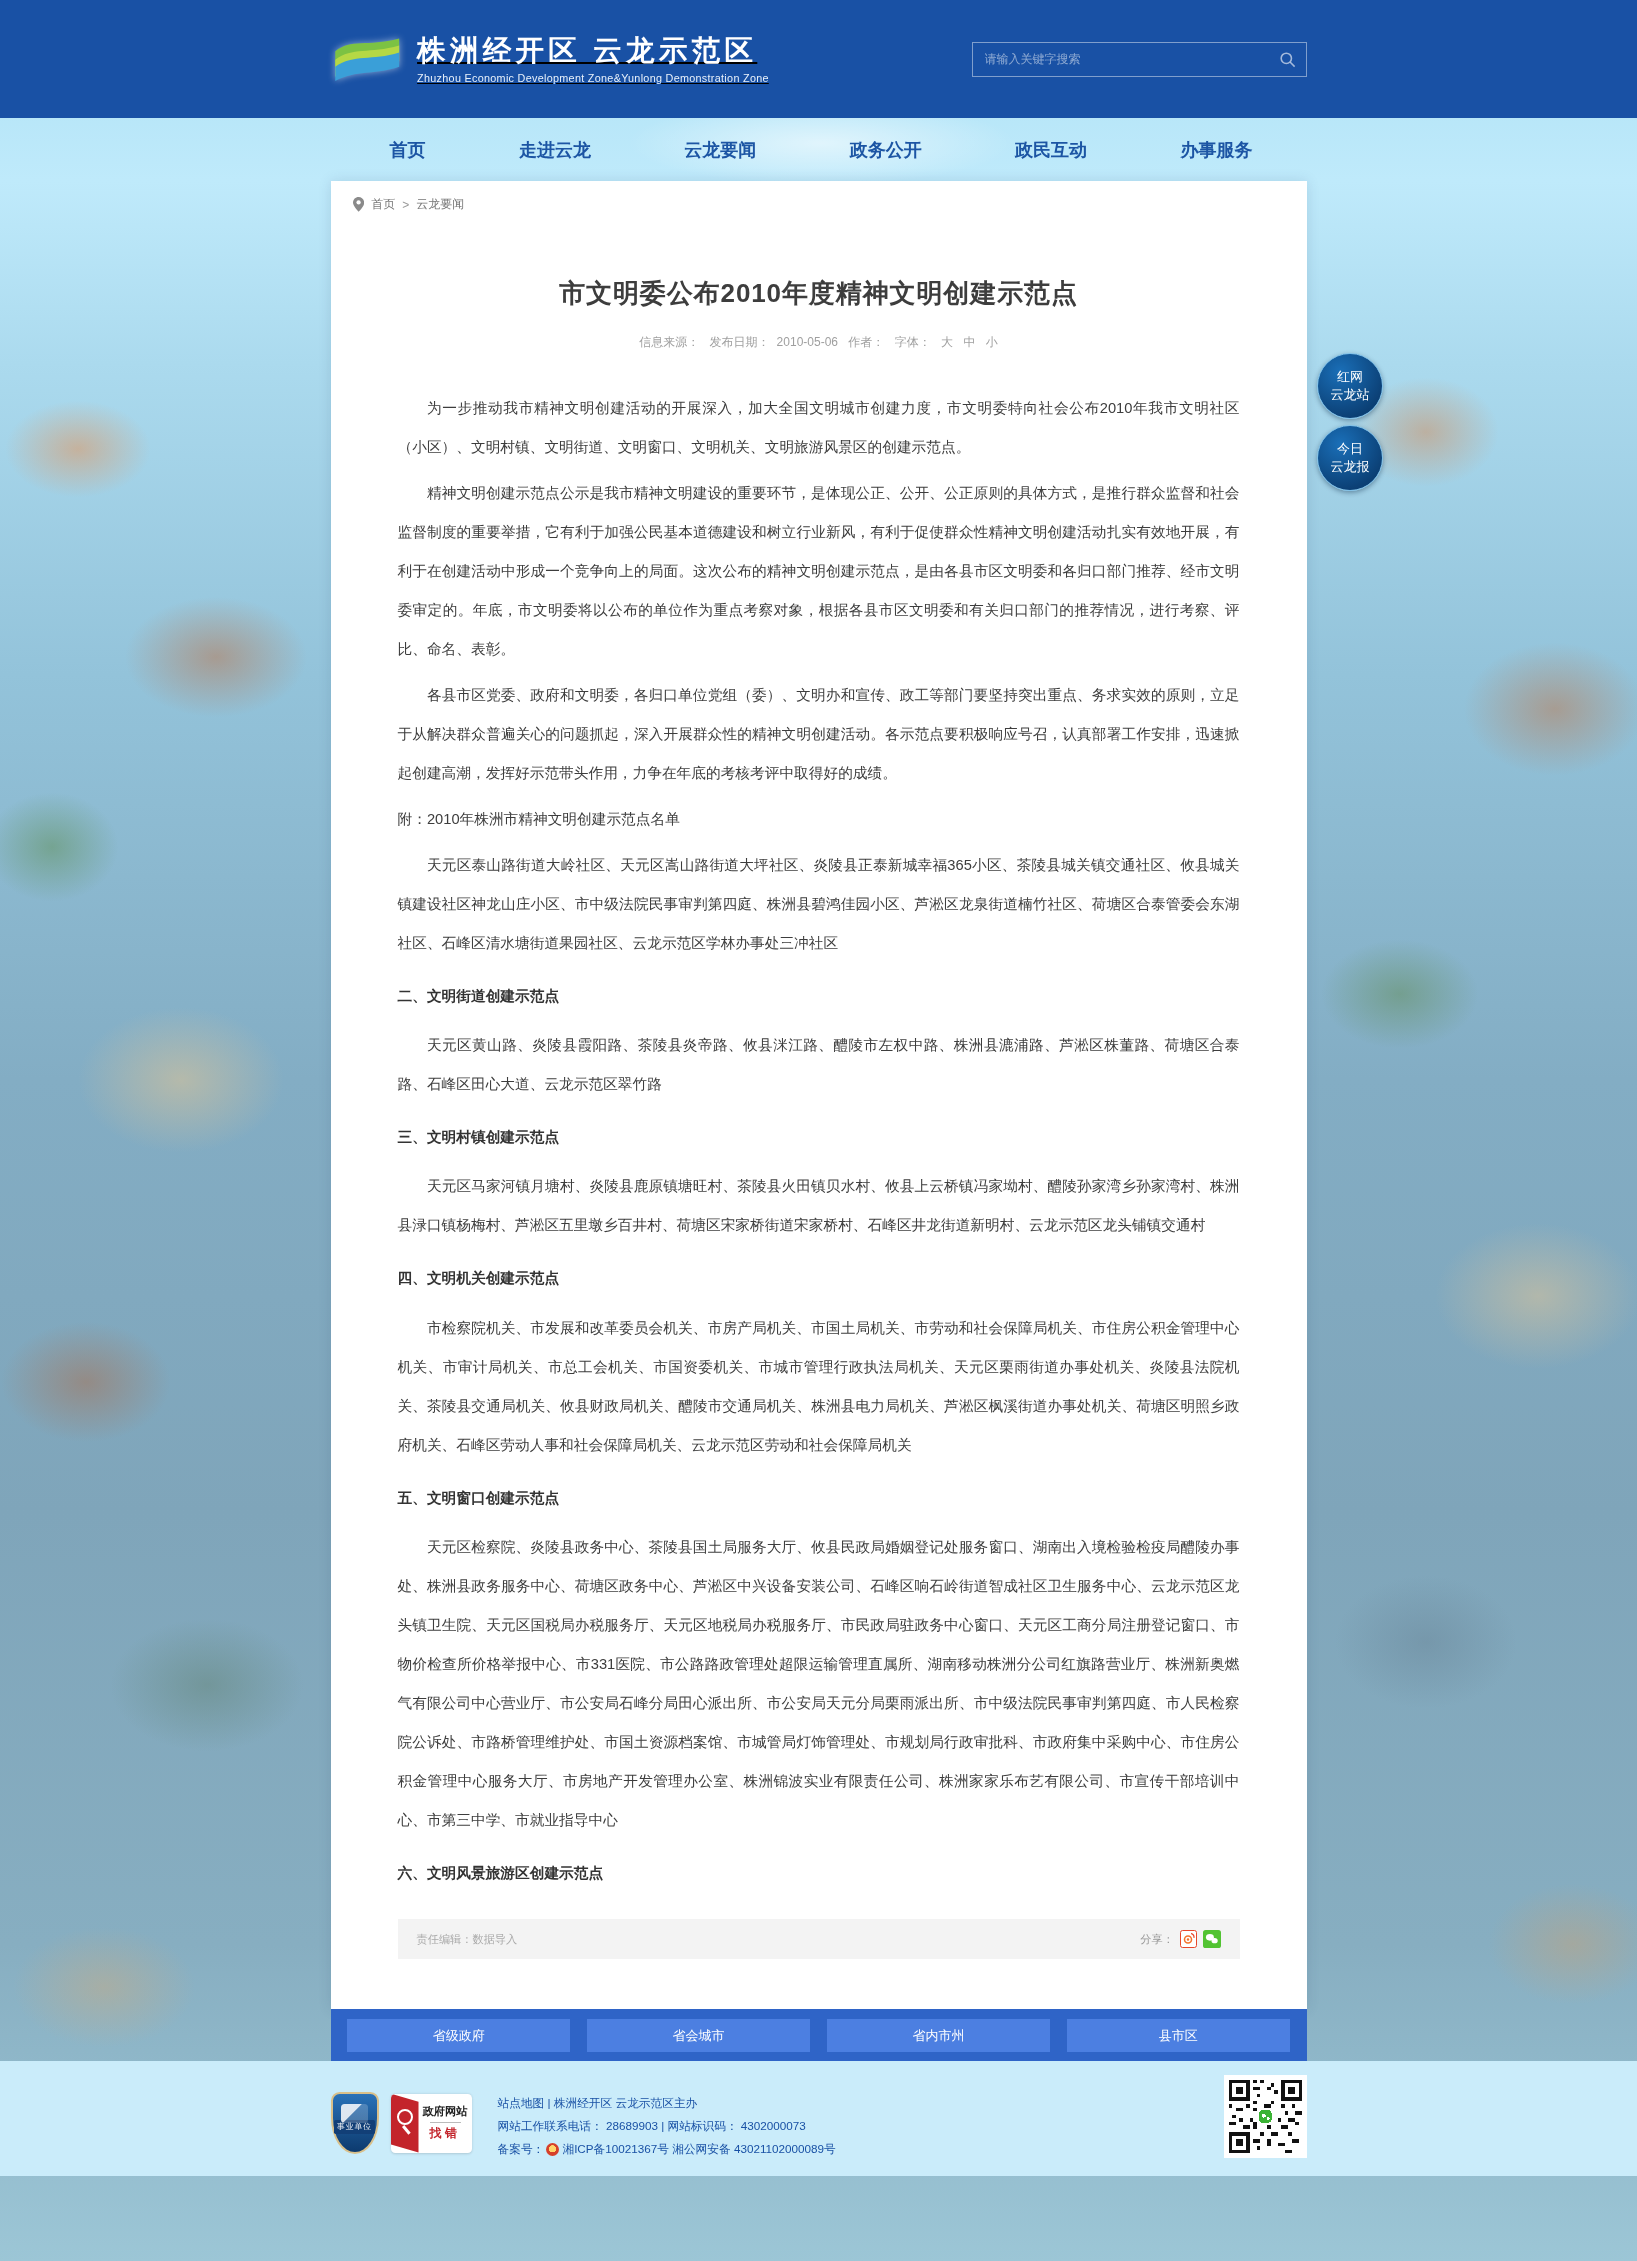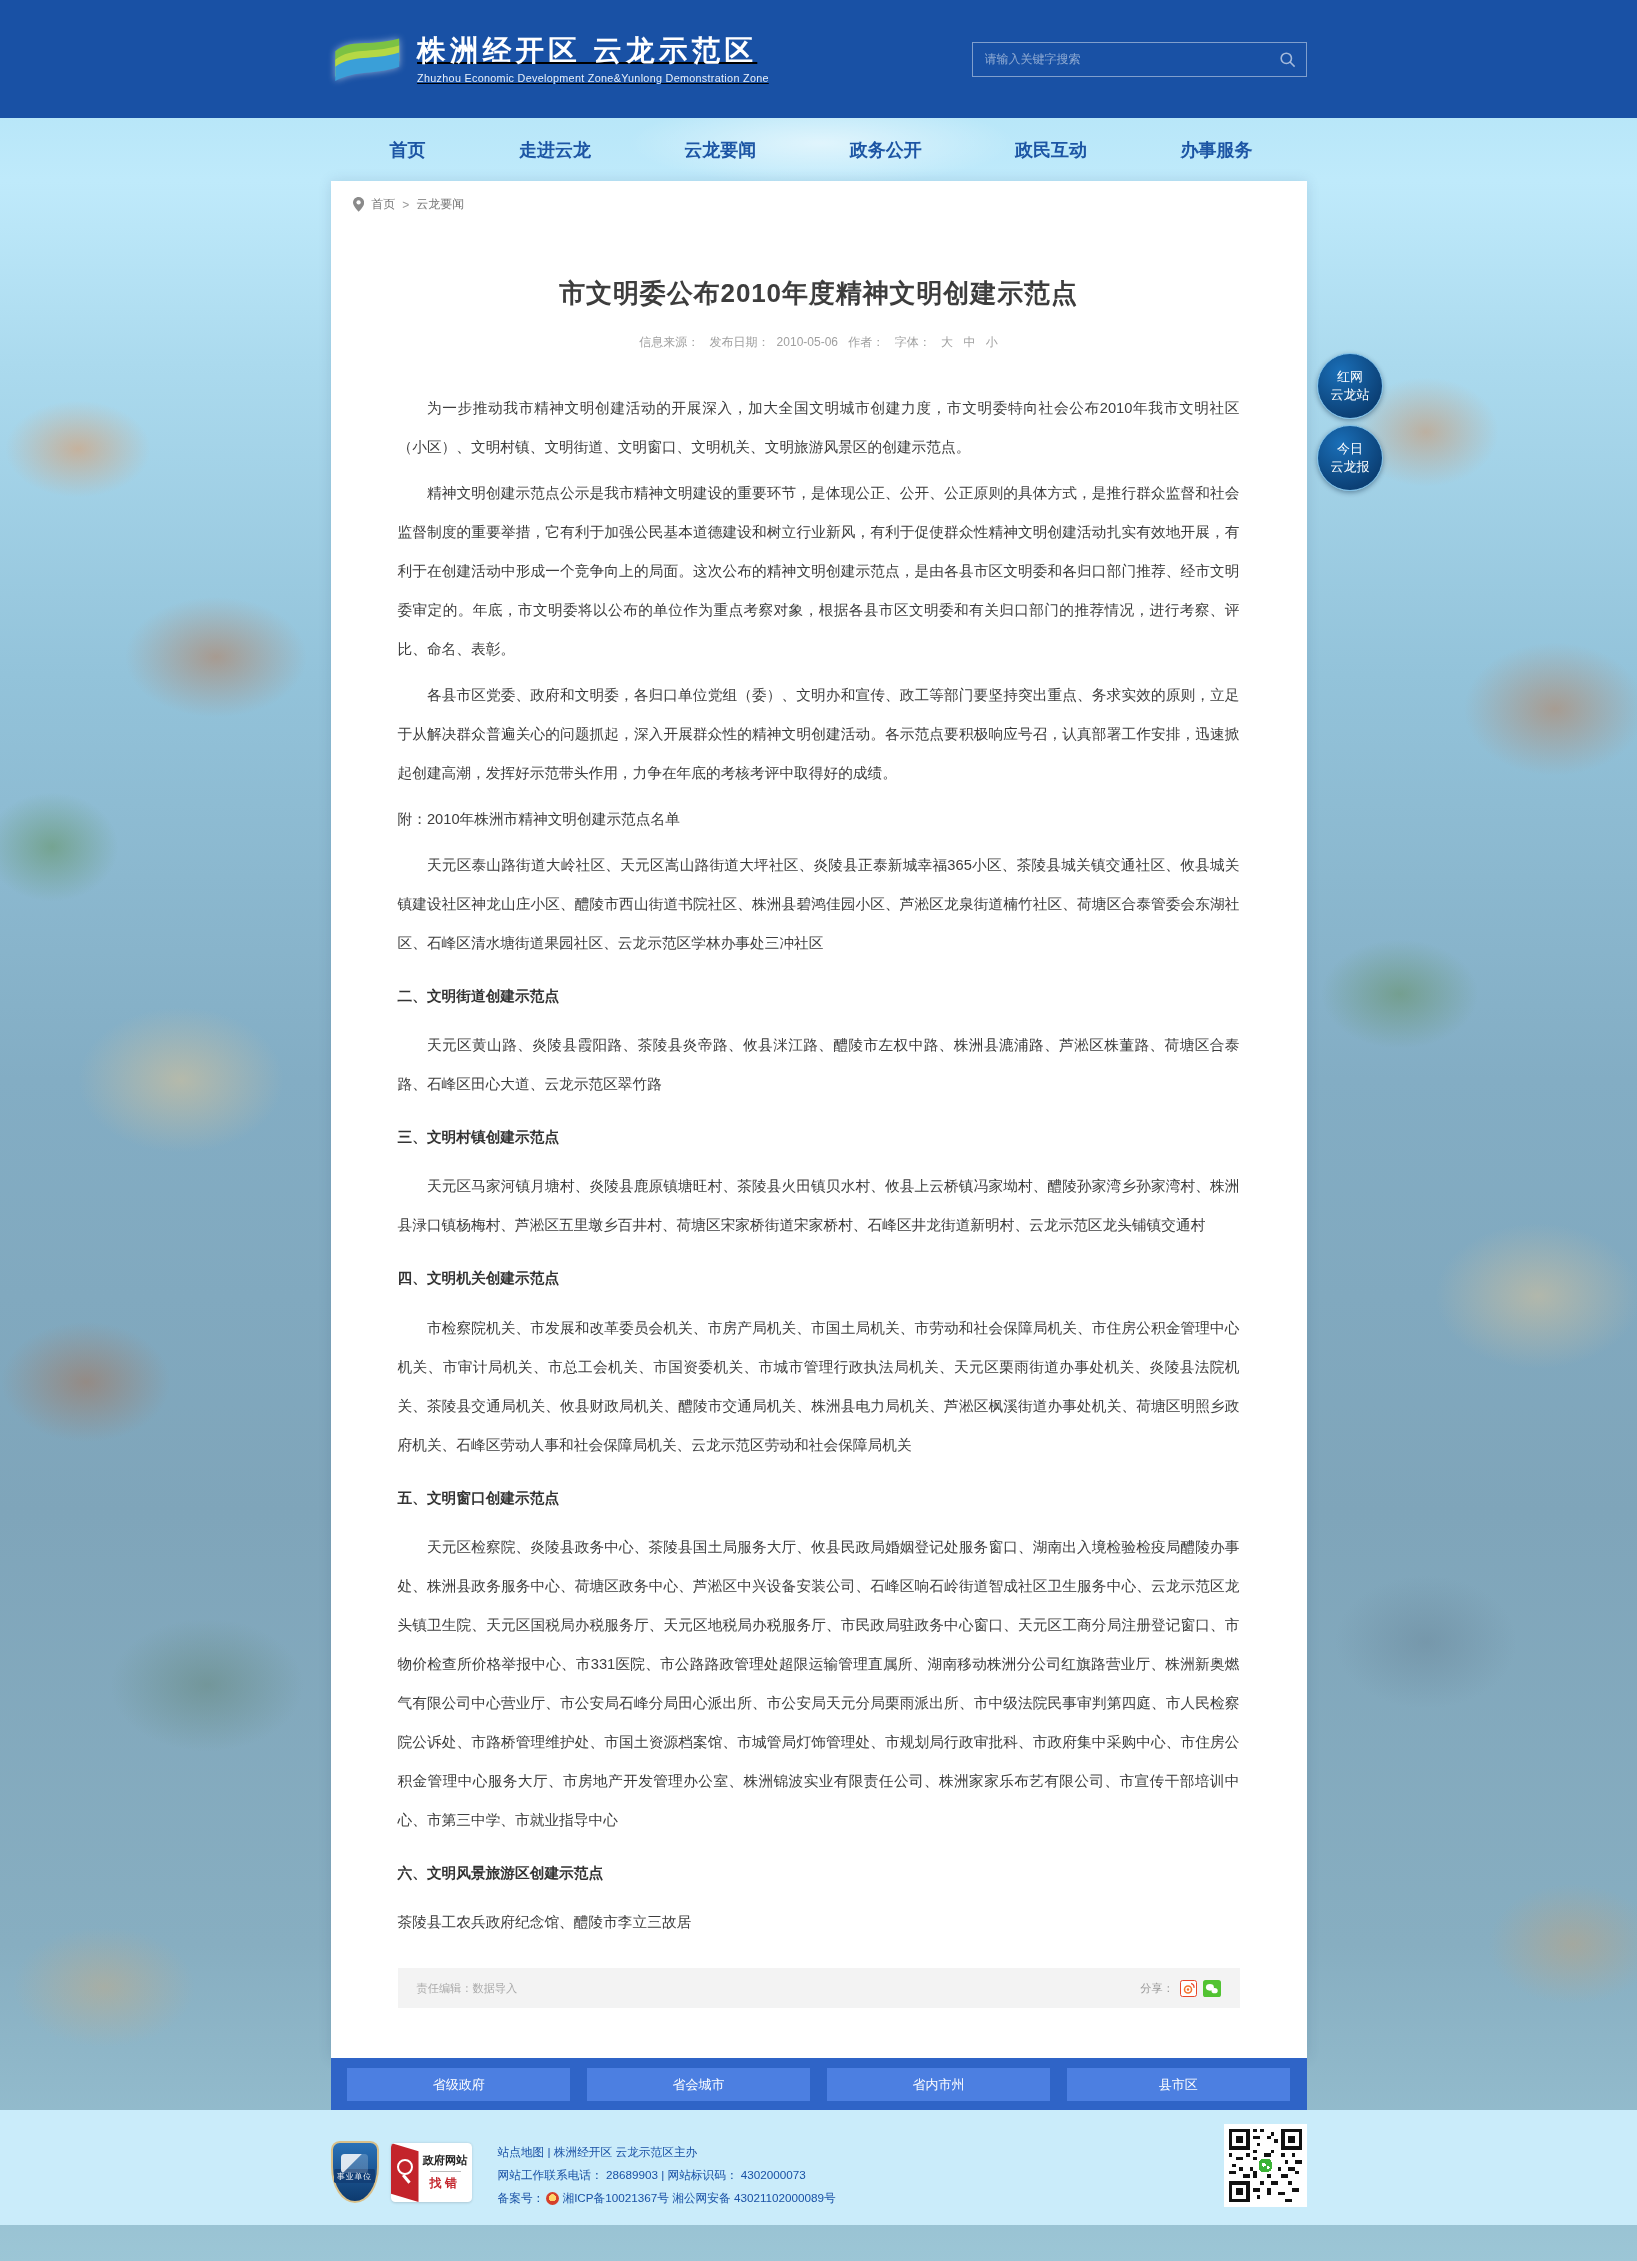--- a/index.html
+++ b/index.html
@@ -159,36 +159,35 @@
         <a>中</a>
         <a>小</a>
       </div>
 
       <div class="body">
         <p class="indent">为一步推动我市精神文明创建活动的开展深入，加大全国文明城市创建力度，市文明委特向社会公布2010年我市文明社区 （小区）、文明村镇、文明街道、文明窗口、文明机关、文明旅游风景区的创建示范点。</p>
         <p class="indent">精神文明创建示范点公示是我市精神文明建设的重要环节，是体现公正、公开、公正原则的具体方式，是推行群众监督和社会监督制度的重要举措，它有利于加强公民基本道德建设和树立行业新风，有利于促使群众性精神文明创建活动扎实有效地开展，有利于在创建活动中形成一个竞争向上的局面。这次公布的精神文明创建示范点，是由各县市区文明委和各归口部门推荐、经市文明委审定的。年底，市文明委将以公布的单位作为重点考察对象，根据各县市区文明委和有关归口部门的推荐情况，进行考察、评比、命名、表彰。</p>
         <p class="indent">各县市区党委、政府和文明委，各归口单位党组（委）、文明办和宣传、政工等部门要坚持突出重点、务求实效的原则，立足于从解决群众普遍关心的问题抓起，深入开展群众性的精神文明创建活动。各示范点要积极响应号召，认真部署工作安排，迅速掀起创建高潮，发挥好示范带头作用，力争在年底的考核考评中取得好的成绩。</p>
         <p>附：2010年株洲市精神文明创建示范点名单</p>
 
-        <p class="indent">天元区泰山路街道大岭社区、天元区嵩山路街道大坪社区、炎陵县正泰新城幸福365小区、茶陵县城关镇交通社区、攸县城关镇建设社区神龙山庄小区、醴陵市西山街道书院社区、株洲县碧鸿佳园小区、芦淞区龙泉街道楠竹社区、荷塘区合泰管委会东湖社区、石峰区清水塘街道果园社区、云龙示范区学林办事处三冲社区</p>
+        <p class="indent">天元区泰山路街道大岭社区、天元区嵩山路街道大坪社区、炎陵县正泰新城幸福365小区、茶陵县城关镇交通社区、攸县城关镇建设社区神龙山庄小区、市中级法院民事审判第四庭、株洲县碧鸿佳园小区、芦淞区龙泉街道楠竹社区、荷塘区合泰管委会东湖社区、石峰区清水塘街道果园社区、云龙示范区学林办事处三冲社区</p>
 
         <h3>二、文明街道创建示范点</h3>
         <p class="indent">天元区黄山路、炎陵县霞阳路、茶陵县炎帝路、攸县洣江路、醴陵市左权中路、株洲县漉浦路、芦淞区株董路、荷塘区合泰路、石峰区田心大道、云龙示范区翠竹路</p>
 
         <h3>三、文明村镇创建示范点</h3>
         <p class="indent">天元区马家河镇月塘村、炎陵县鹿原镇塘旺村、茶陵县火田镇贝水村、攸县上云桥镇冯家坳村、醴陵孙家湾乡孙家湾村、株洲县渌口镇杨梅村、芦淞区五里墩乡百井村、荷塘区宋家桥街道宋家桥村、石峰区井龙街道新明村、云龙示范区龙头铺镇交通村</p>
 
         <h3>四、文明机关创建示范点</h3>
         <p class="indent">市检察院机关、市发展和改革委员会机关、市房产局机关、市国土局机关、市劳动和社会保障局机关、市住房公积金管理中心机关、市审计局机关、市总工会机关、市国资委机关、市城市管理行政执法局机关、天元区栗雨街道办事处机关、炎陵县法院机关、茶陵县交通局机关、攸县财政局机关、醴陵市交通局机关、株洲县电力局机关、芦淞区枫溪街道办事处机关、荷塘区明照乡政府机关、石峰区劳动人事和社会保障局机关、云龙示范区劳动和社会保障局机关</p>
 
         <h3>五、文明窗口创建示范点</h3>
         <p class="indent">天元区检察院、炎陵县政务中心、茶陵县国土局服务大厅、攸县民政局婚姻登记处服务窗口、湖南出入境检验检疫局醴陵办事处、株洲县政务服务中心、荷塘区政务中心、芦淞区中兴设备安装公司、石峰区响石岭街道智成社区卫生服务中心、云龙示范区龙头镇卫生院、天元区国税局办税服务厅、天元区地税局办税服务厅、市民政局驻政务中心窗口、天元区工商分局注册登记窗口、市物价检查所价格举报中心、市331医院、市公路路政管理处超限运输管理直属所、湖南移动株洲分公司红旗路营业厅、株洲新奥燃气有限公司中心营业厅、市公安局石峰分局田心派出所、市公安局天元分局栗雨派出所、市中级法院民事审判第四庭、市人民检察院公诉处、市路桥管理维护处、市国土资源档案馆、市城管局灯饰管理处、市规划局行政审批科、市政府集中采购中心、市住房公积金管理中心服务大厅、市房地产开发管理办公室、株洲锦波实业有限责任公司、株洲家家乐布艺有限公司、市宣传干部培训中心、市第三中学、市就业指导中心</p>
 
         <h3>六、文明风景旅游区创建示范点</h3>
-        <p>茶陵县工农兵政府纪念馆、醴陵市李立三故居</p>
       </div>
 
       <div class="editor-bar">
         <span>责任编辑：数据导入</span>
         <span class="share">
           <span>分享：</span>
           <span class="sicon weibo">
             <svg viewBox="0 0 20 20" width="15.6" height="15.6">
                 <circle cx="9" cy="11" r="4.5" fill="none" stroke="#f4732c" stroke-width="2"></circle>
                 <circle cx="9" cy="11" r="1.6" fill="#f4732c"></circle>

